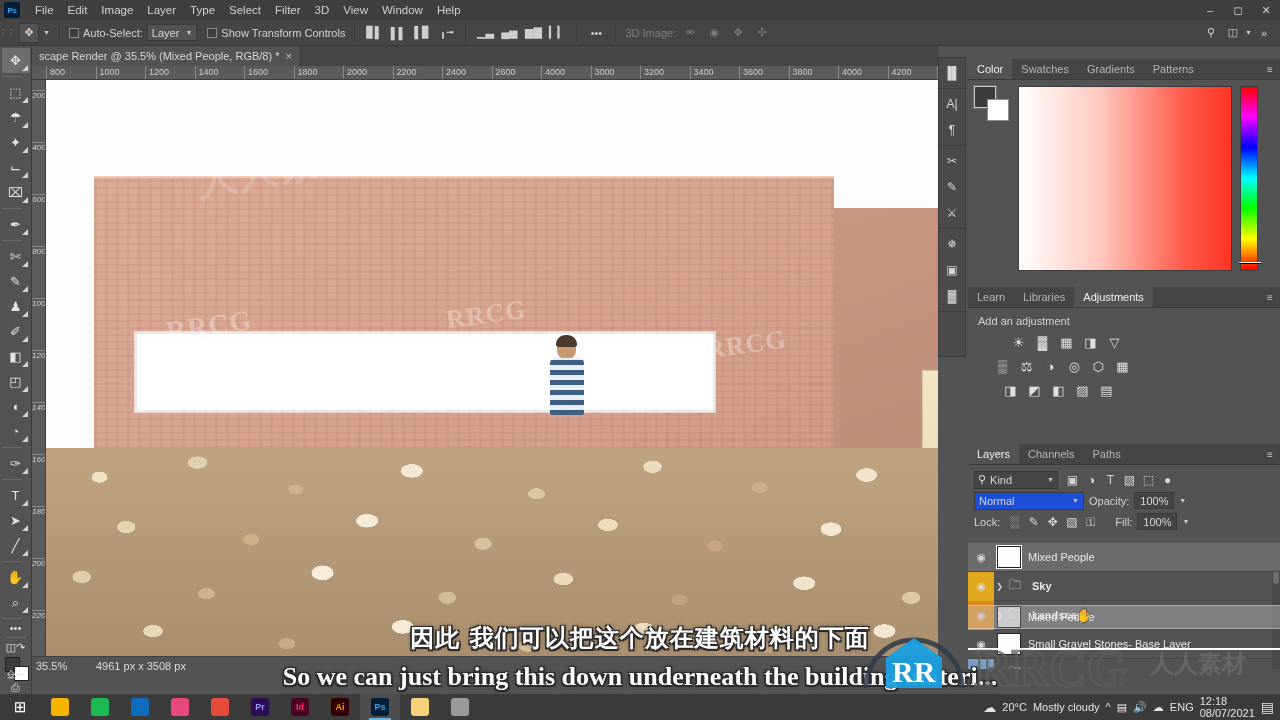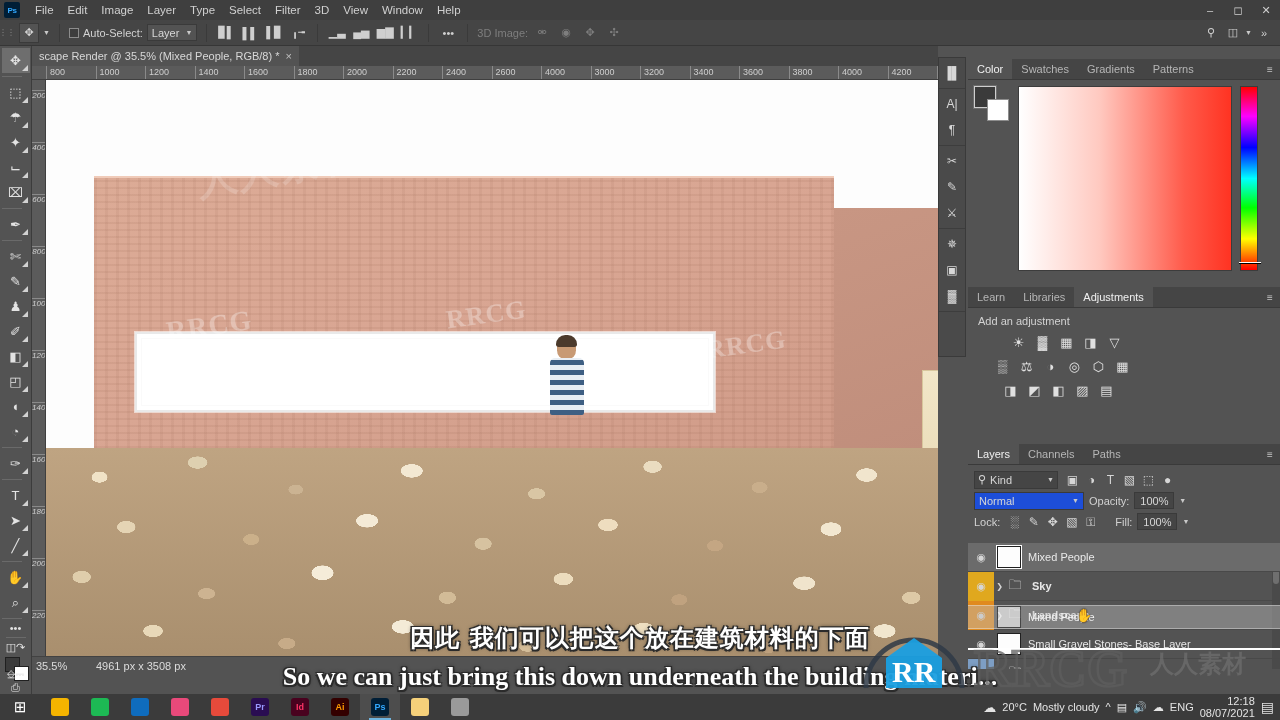--- a/index.html
+++ b/index.html
@@ -257,21 +257,21 @@
   .tbicon { width:40px; height:26px; display:flex; align-items:center;
             justify-content:center; position:relative; }
   .tbsq { width:18px; height:18px; border-radius:3px; display:flex;
           align-items:center; justify-content:center; font-size:9px;
           font-weight:bold; color:#fff; }
   .tbicon.running { background:#4d4d4d; }
   .tbicon.running::after { content:""; position:absolute; bottom:0; left:9px;
           width:22px; height:2px; background:#6fb5e0; }
   .tray { margin-left:auto; display:flex; align-items:center; gap:6px;
           padding-right:6px; font-size:11px; color:#e4e4e4; }
-  .clock { line-height:12px; text-align:right; font-size:11px; }
+  .clock { line-height:12px; text-align:left; font-size:11px; }
 
   .bigwm { position:absolute; pointer-events:none; }
 </style>
 </head>
 <body>
 
 <div class="app">
 
   <div class="menubar">
     <div class="ps-logo">Ps</div>
@@ -302,20 +302,24 @@
       <span class="chev">▼</span>
     </div>
     <div class="sep"></div>
     <div class="obx">
       <span class="cb"></span>
       <span class="lbl">Auto-Select:</span>
       <span class="selbox">
         <span>Layer</span>
         <span class="chev">▼</span>
       </span>
+    </div>
+    <div class="obx">
+      <span class="cb"></span>
+      <span class="lbl">Show Transform Controls</span>
     </div>
     <div class="sep"></div>
     <div class="obx">
       <span class="oicon">▊▌</span>
       <span class="oicon">▌▌</span>
       <span class="oicon">▌▊</span>
       <span class="oicon">╻╼</span>
     </div>
     <div class="sep"></div>
     <div class="obx">

